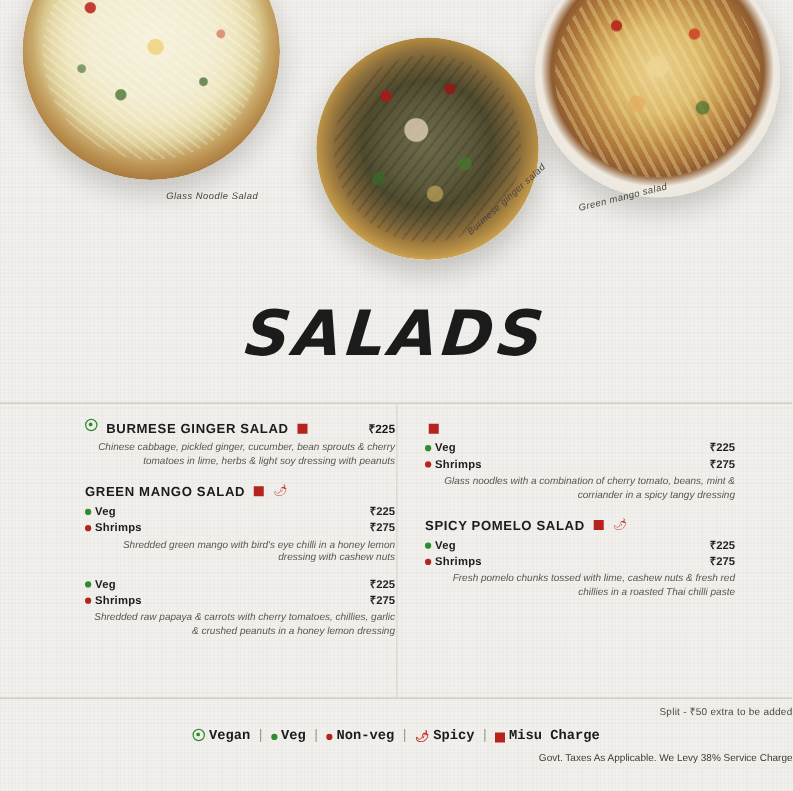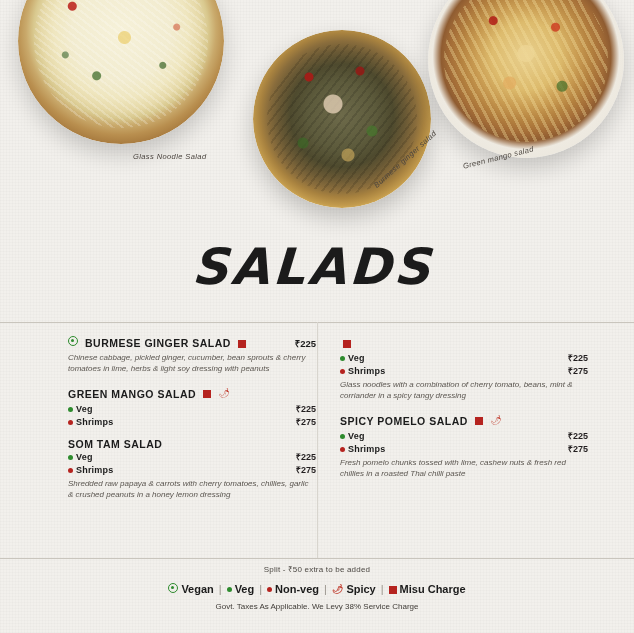--- a/index.html
+++ b/index.html
@@ -216,20 +216,21 @@
     font-weight: bold;
     color: #1b1b1b;
     white-space: nowrap;
   }
   .desc {
     font-size: 8px;
     line-height: 1.35;
     font-style: italic;
     color: #5b5650;
     margin-top: 2px;
+    text-align: right;
   }
   .variants { margin-top: 1px; }
   .variant-row {
     display: flex;
     align-items: baseline;
     font-size: 9px;
     line-height: 1.45;
   }
   .variant-label {
     font-weight: bold;
@@ -287,37 +288,38 @@
     top: 0px;
   }
   .inline-marks { display: inline-block; margin-left: 3px; white-space: nowrap; }
 
   
   .footer {
     position: absolute;
     left: 0;
     top: 563px;
     width: 634px;
-    text-align: center;
+    text-align: right;
   }
   .split-note {
     font-size: 8px;
     color: #4c4843;
     letter-spacing: 0.2px;
   }
   .legend {
     margin-top: 9px;
     font-size: 11px;
     font-weight: bold;
     color: #1b1b1b;
     display: flex;
     justify-content: center;
     align-items: center;
     gap: 5px;
     flex-wrap: nowrap;
+    font-family: Liberation Mono, monospace;
   }
   .legend .sep { color: #9a958d; font-weight: normal; }
   .legend-item { display: inline-flex; align-items: center; }
   .note-lines {
     margin-top: 6px;
     font-size: 8px;
     line-height: 1.5;
     color: #3f3b36;
   }
 </style>
@@ -380,26 +382,24 @@
           <span class="mark mark-veg-dot"></span>
           <span class="variant-label">Veg</span>
           <span class="price">₹225</span>
         </div>
         <div class="variant-row">
           <span class="mark mark-nonveg-dot"></span>
           <span class="variant-label">Shrimps</span>
           <span class="price">₹275</span>
         </div>
       </div>
+      <div class="desc">Shredded green mango with bird's eye chilli in a honey lemon dressing with cashew nuts</div>
     </div>
 
     <div class="dish">
-      <div class="dish-head">
-        <span class="dish-name">SOM TAM SALAD</span>
-      </div>
       <div class="variants">
         <div class="variant-row">
           <span class="mark mark-veg-dot"></span>
           <span class="variant-label">Veg</span>
           <span class="price">₹225</span>
         </div>
         <div class="variant-row">
           <span class="mark mark-nonveg-dot"></span>
           <span class="variant-label">Shrimps</span>
           <span class="price">₹275</span>

